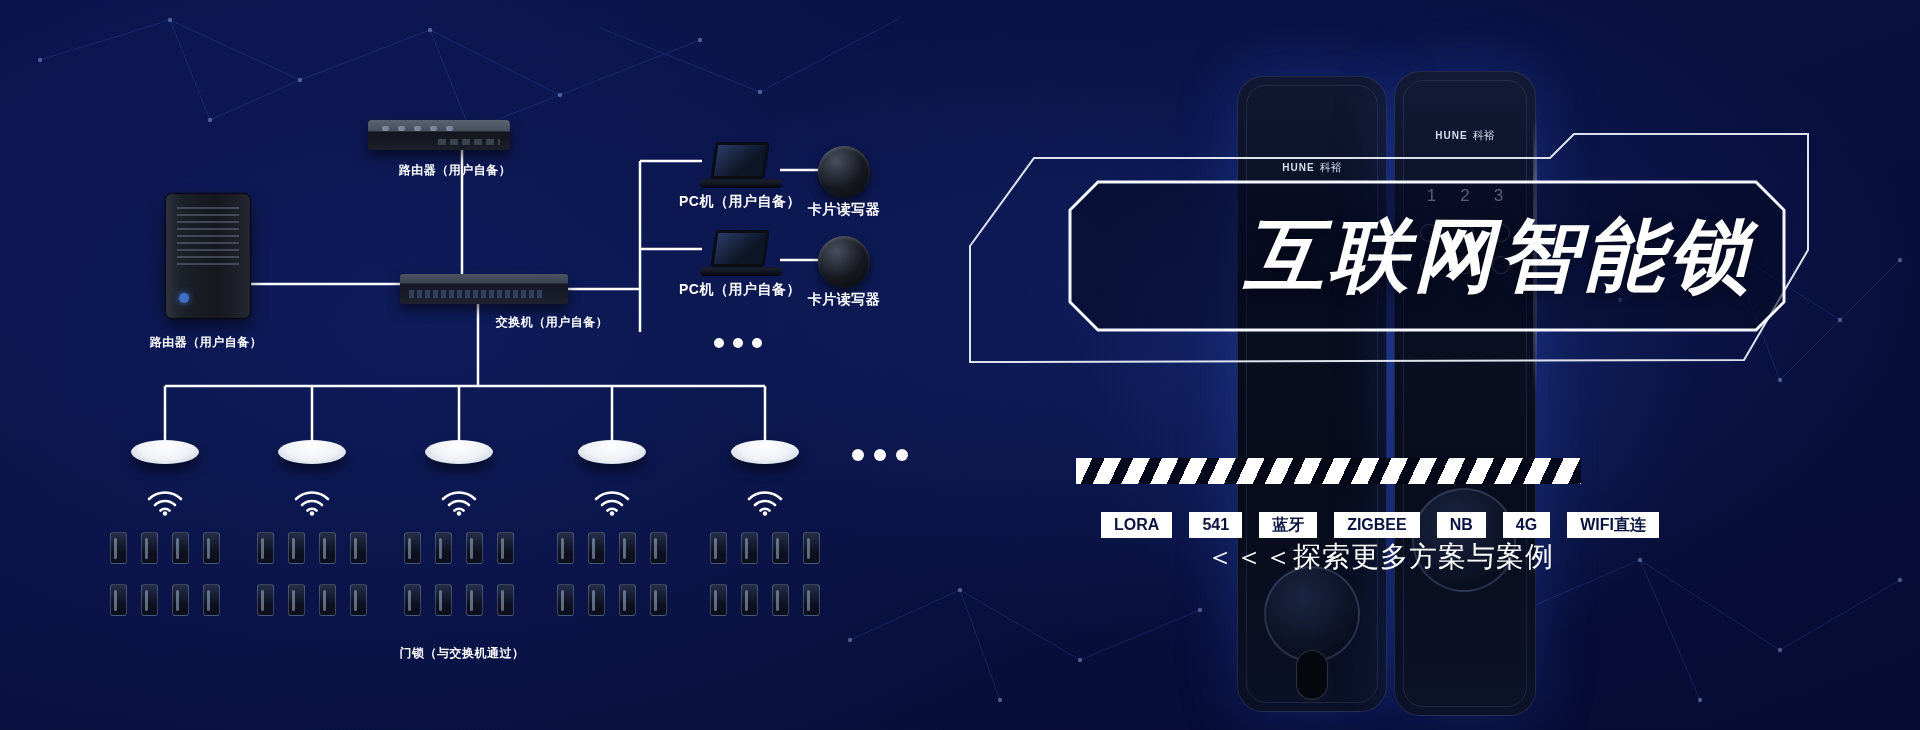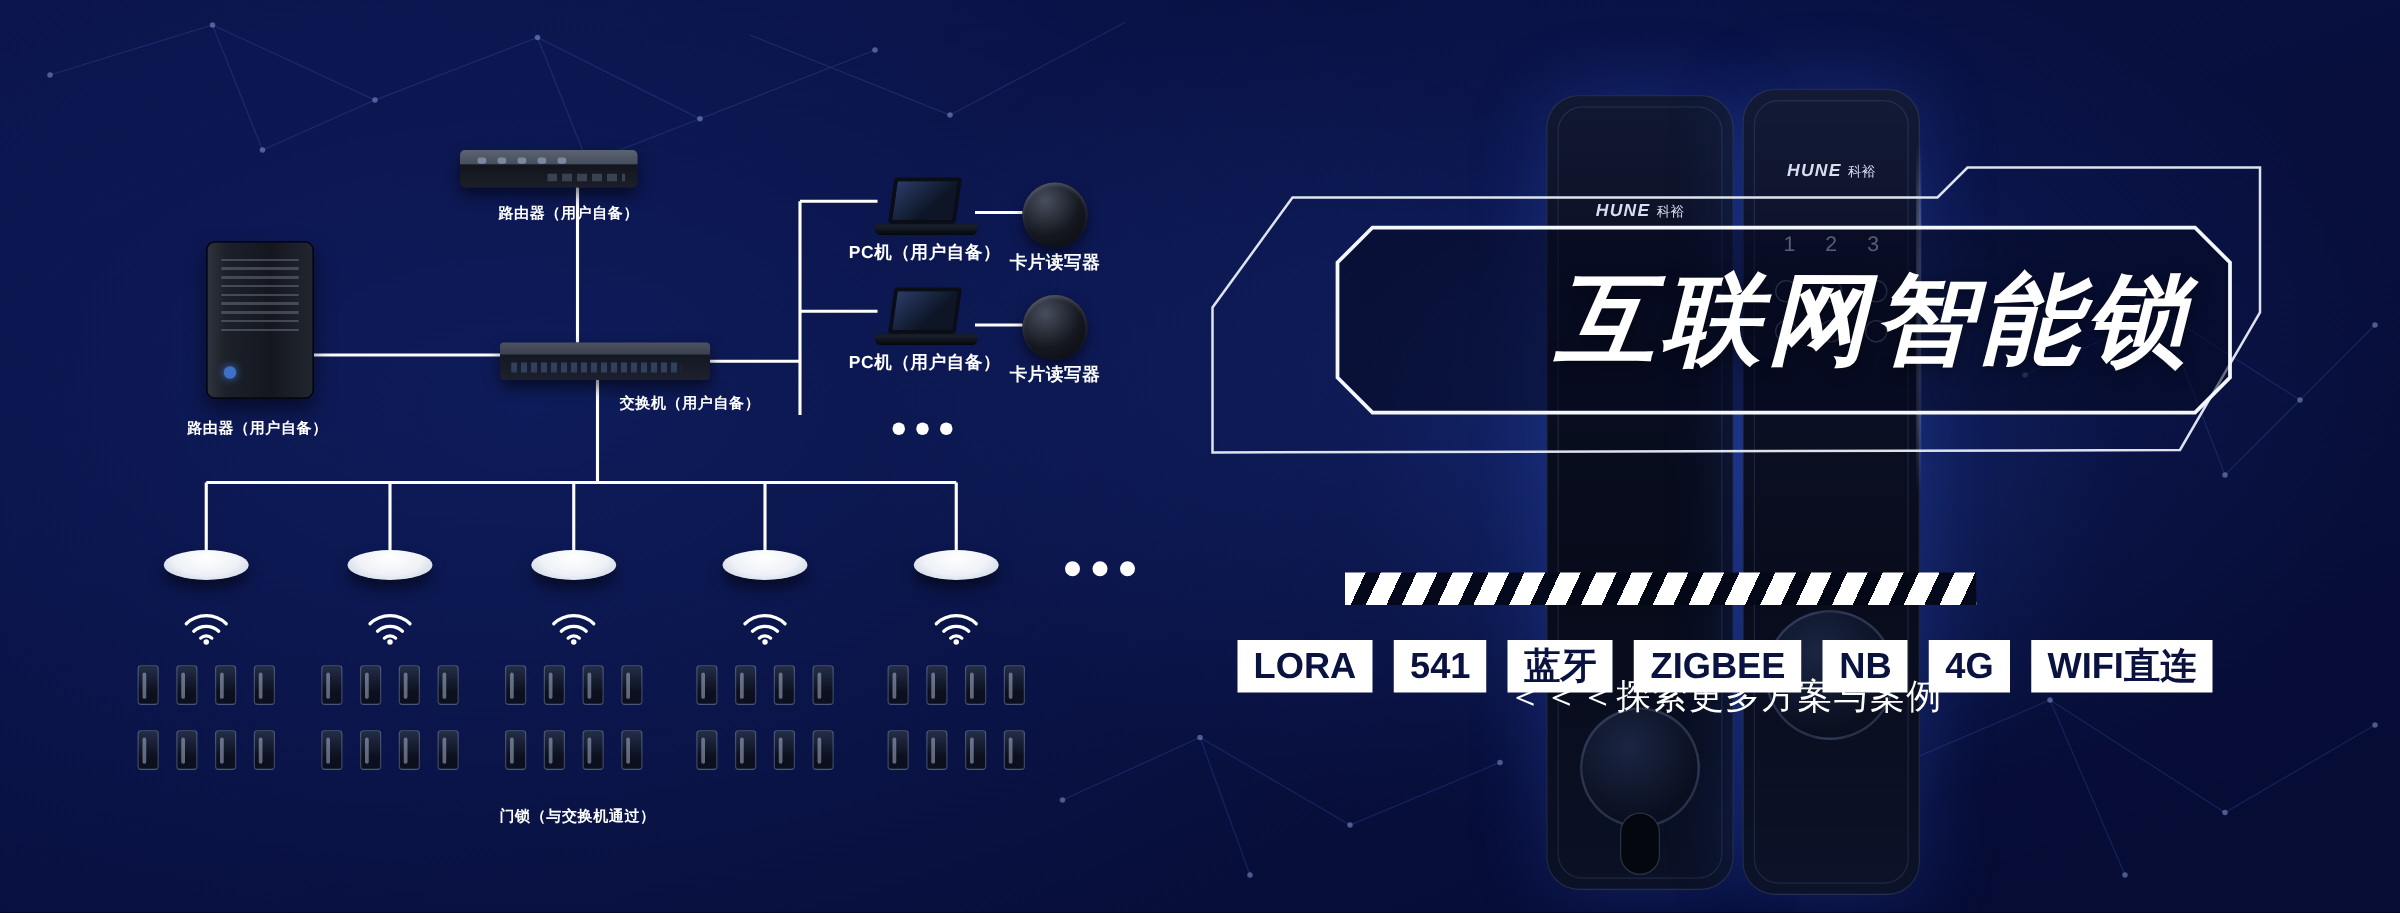--- a/index.html
+++ b/index.html
@@ -88,21 +88,21 @@
   .lock2 { left:1394px; top:71px; width:142px; height:645px;
            background:linear-gradient(180deg,#131a36 0%,#0b1026 28%,#080c1c 62%,#0c1228 100%);
            border:1px solid rgba(110,130,180,0.22); box-shadow:0 0 60px rgba(50,90,220,0.28); }
   .lockp::before { content:""; position:absolute; inset:8px; border-radius:20px;
            border:1px solid rgba(140,160,210,0.15); }
   .lock2::after { content:""; position:absolute; right:-2px; top:42px; width:4px; height:280px;
            border-radius:2px;
            background:linear-gradient(180deg,transparent, rgba(195,215,255,0.55) 45%, transparent); }
 
   .brand { z-index:2; display:flex; justify-content:center; align-items:baseline; gap:5px; color:#d7deef; }
-  .brand-en { font-size:14px; font-weight:bold; font-style:italic; letter-spacing:1px; }
+  .brand-en { font-size:10px; font-weight:bold; letter-spacing:1px; }
   .brand-cn { font-size:11px; }
 
   .keypad { z-index:2; display:flex; justify-content:center; gap:24px;
             font-size:17px; color:#b9c4de; }
   .ringbox { z-index:2; }
   .ring-row { display:flex; justify-content:center; gap:18px; margin-top:14px; }
   .ring { width:18px; height:18px; border-radius:50%; border:1.5px solid rgba(170,185,220,0.45); }
 
   .hub { z-index:2; border-radius:50%;
          background:radial-gradient(circle at 40% 32%, #1b2542 0%, #0a0f20 70%);
@@ -116,21 +116,21 @@
   .frame { left:0; top:0; z-index:2; pointer-events:none; }
 
   .hero-title { left:1070px; top:216px; width:858px; z-index:3; text-align:center;
                 font-size:80px; font-weight:800; letter-spacing:5px; line-height:1; color:#fff;
                 text-shadow:0 3px 12px rgba(0,0,0,0.45); white-space:nowrap;font-style:italic; }
   .hero-sub   { left:1020px; top:409px; width:720px; z-index:3; text-align:center;
                 font-size:31px; font-weight:500; letter-spacing:1.5px; white-space:nowrap; }
   .stripes    { left:1076px; top:458px; width:505px; height:26px; z-index:3;
                 background:repeating-linear-gradient(115deg, #ffffff 0 15px, rgba(4,7,22,0.92) 15px 26px); }
   .tags { left:1030px; top:512px; width:700px; z-index:3; display:flex; justify-content:center; gap:17px; }
-  .tag  { background:#fff; color:#0a1340; font-weight:bold; font-size:29px; padding:3px 13px;
+  .tag  { background:#fff; color:#0a1340; font-weight:bold; font-size:16px; padding:3px 13px;
           line-height:1.25; white-space:nowrap; }
   .explore { left:1030px; top:538px; width:700px; z-index:3; text-align:center;
              font-size:28px; font-weight:400; letter-spacing:1px; white-space:nowrap; cursor:pointer; }
 </style>
 </head>
 <body>
 
 <div class="canvas">
 
   <svg class="bg-net abs" width="1920" height="730">

